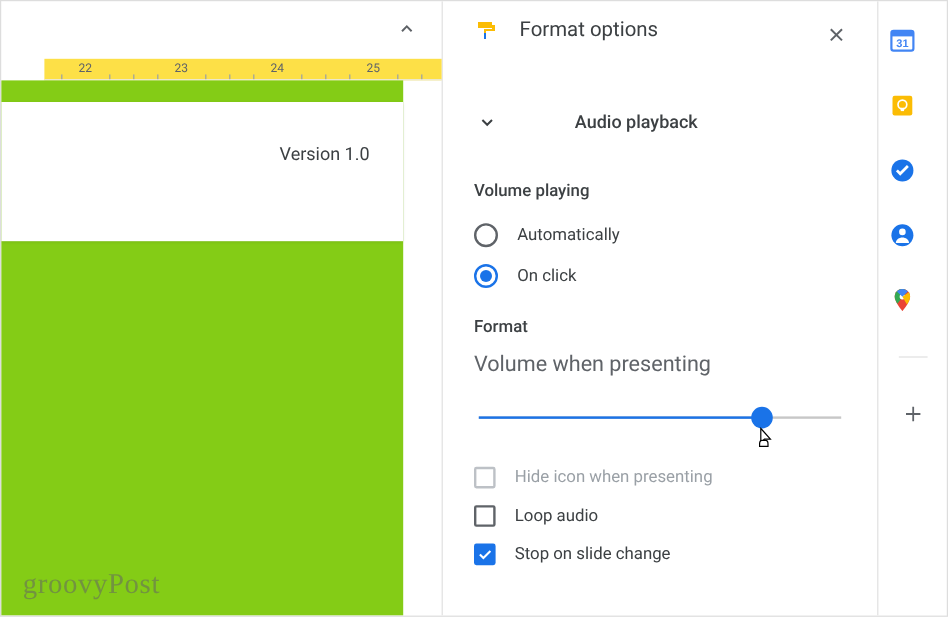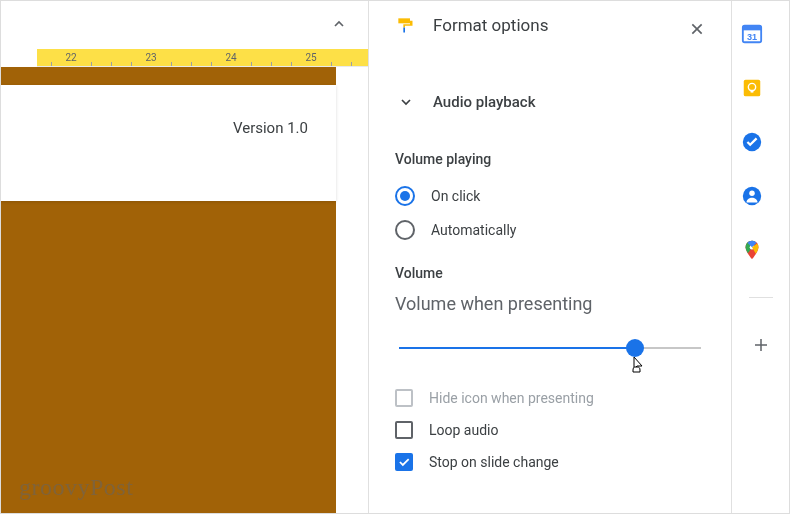--- a/index.html
+++ b/index.html
@@ -65,21 +65,21 @@
       width: 1px;
       height: 4px;
       background: #9aa0a6;
     }
     .slide-area {
       position: absolute;
       top: 66px;
       left: 0;
       right: 32px;
       bottom: 0;
-      background: #a16207;
+      background: #84cc16;
     }
     .slide {
       background: #fff;
       box-shadow: 0 1px 3px rgba(0,0,0,0.15);
       margin: 18px 0 0 0;
       height: 116px;
       border-left: none;
       position: relative;
     }
     .slide-text {
@@ -119,20 +119,21 @@
       display: flex;
       align-items: center;
       justify-content: center;
       cursor: pointer;
     }
     .section-header {
       display: flex;
       align-items: center;
       padding: 12px 26px 12px 26px;
       margin-top: 14px;
+      gap: 46px;
     }
     .chevron-down {
       width: 22px;
       height: 22px;
       margin-right: 16px;
       display: flex;
       align-items: center;
       justify-content: center;
       color: #3c4043;
     }
@@ -359,29 +360,29 @@
             <path d="M6 9l6 6 6-6"></path>
           </svg>
       </span>
       <span class="section-title">Audio playback</span>
     </div>
 
     <div class="subsection">
       <div class="sub-label">Volume playing</div>
 
       <div class="radio-row">
+        <span class="radio radio-unchecked"></span>
+        <span class="radio-label">Automatically</span>
+      </div>
+      <div class="radio-row">
         <span class="radio radio-checked"></span>
         <span class="radio-label">On click</span>
       </div>
-      <div class="radio-row">
-        <span class="radio radio-unchecked"></span>
-        <span class="radio-label">Automatically</span>
-      </div>
-
-      <div class="sub-label">Volume</div>
+
+      <div class="sub-label">Format</div>
       <div class="slider-label">Volume when presenting</div>
 
       <div class="slider-container">
         <div class="slider-track"></div>
         <div class="slider-fill"></div>
         <div class="slider-thumb"></div>
         <span class="cursor-pointer">
           <svg width="16" height="18" viewBox="0 0 16 18">
               <path d="M4 1v12l3-3h5z" fill="#fff" stroke="#000" stroke-width="1"></path>
               <path d="M3 14c0-2 1-3 2-3s2 0 3 0 2 1 2 3v2H3z" fill="#fff" stroke="#000" stroke-width="1"></path>

